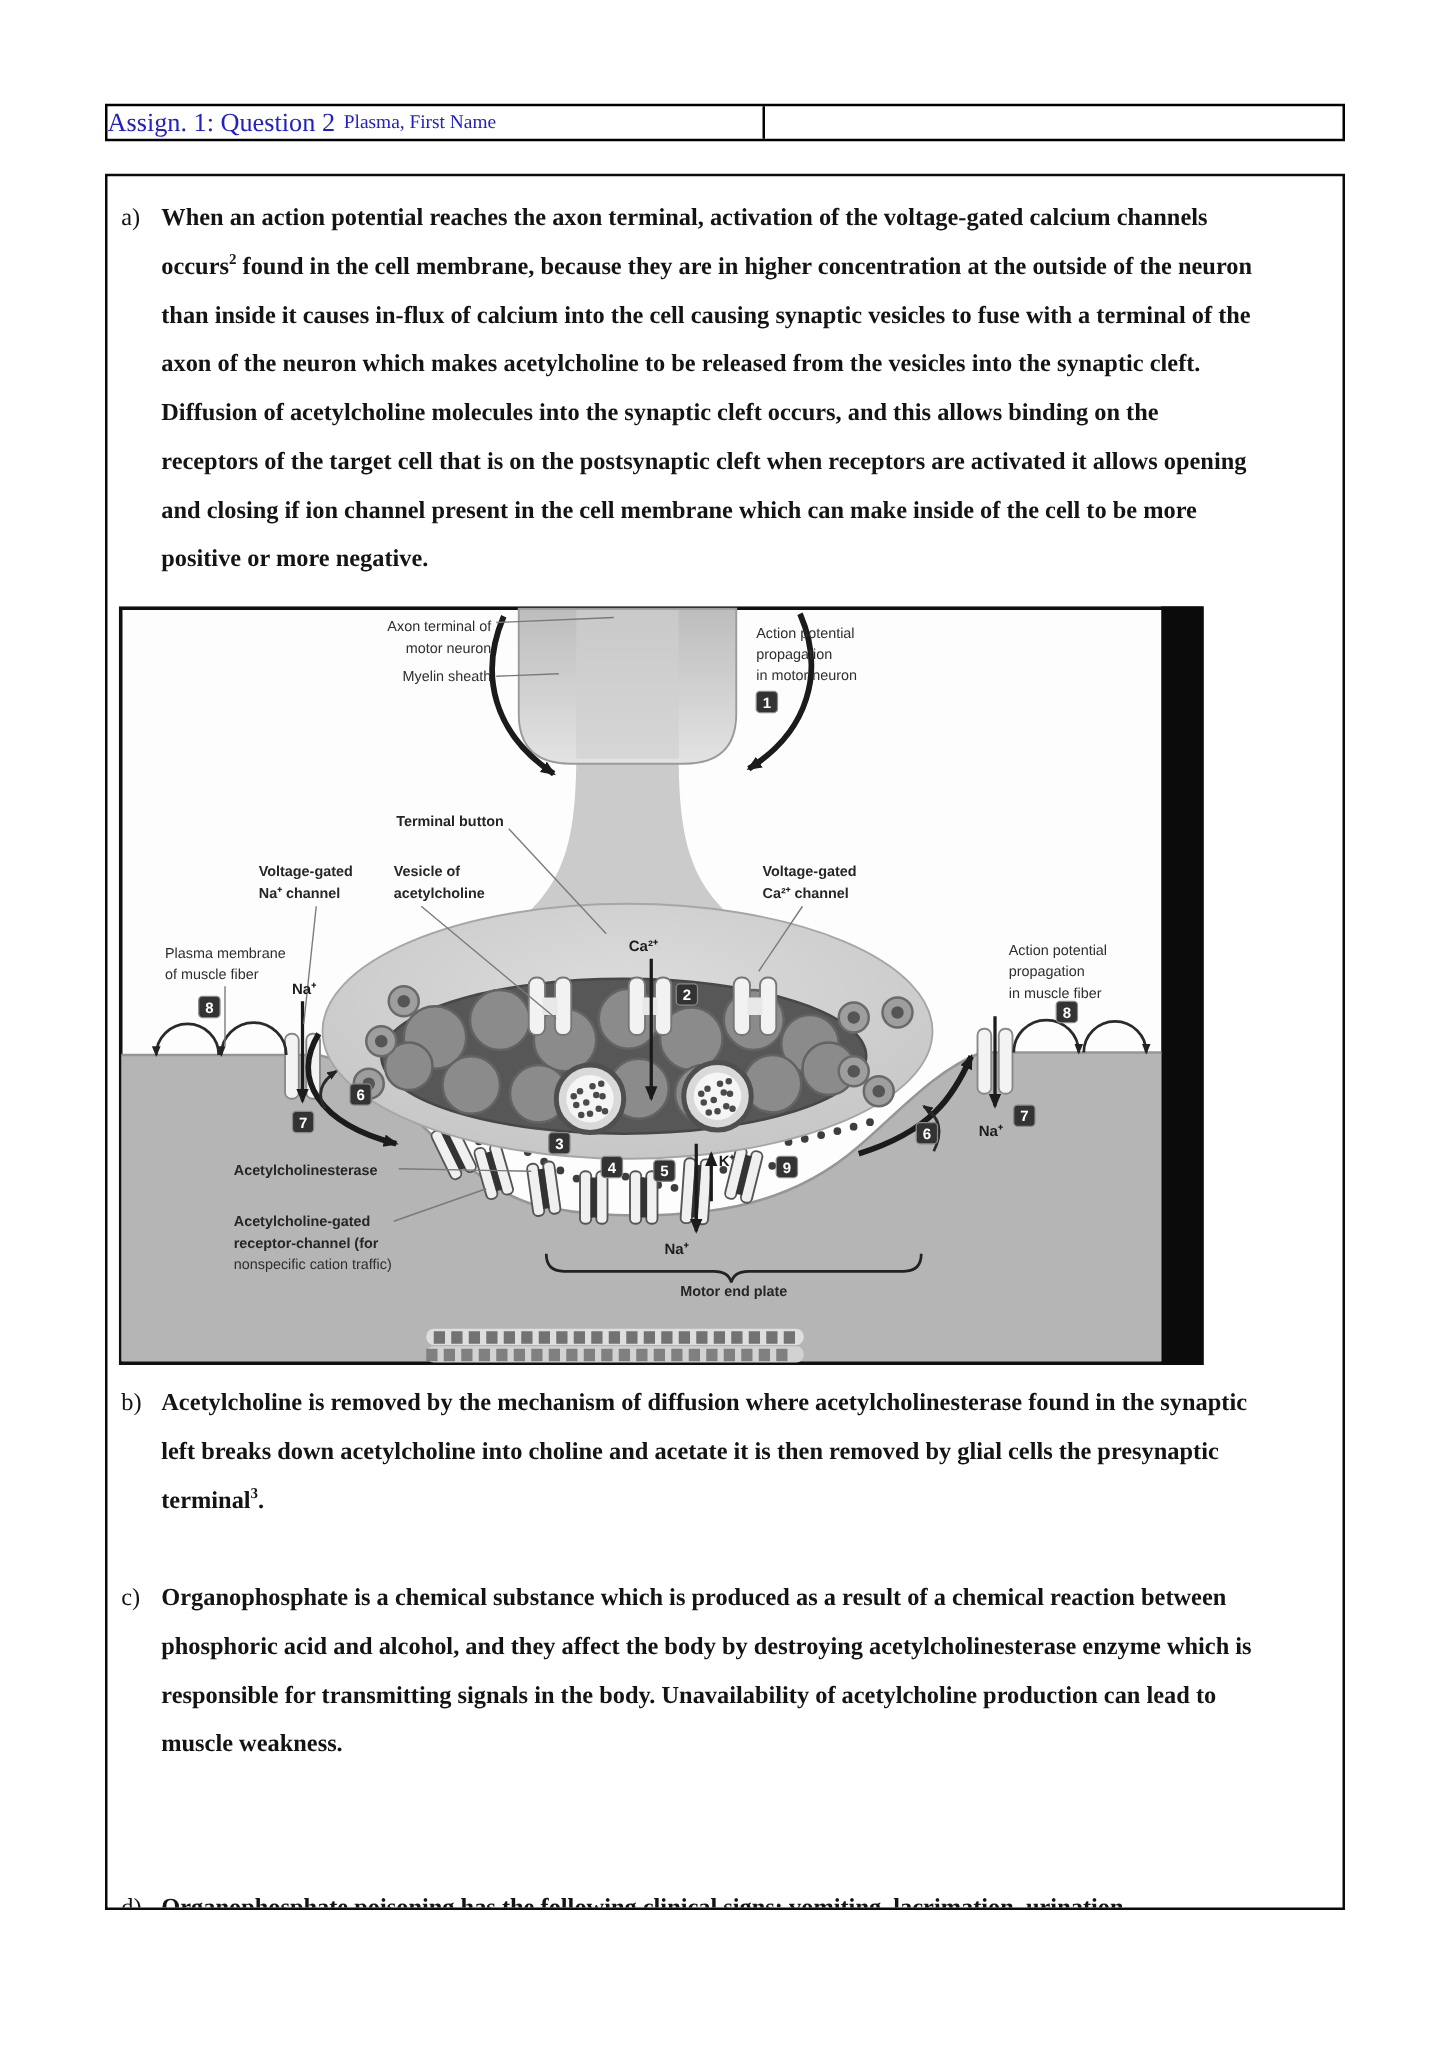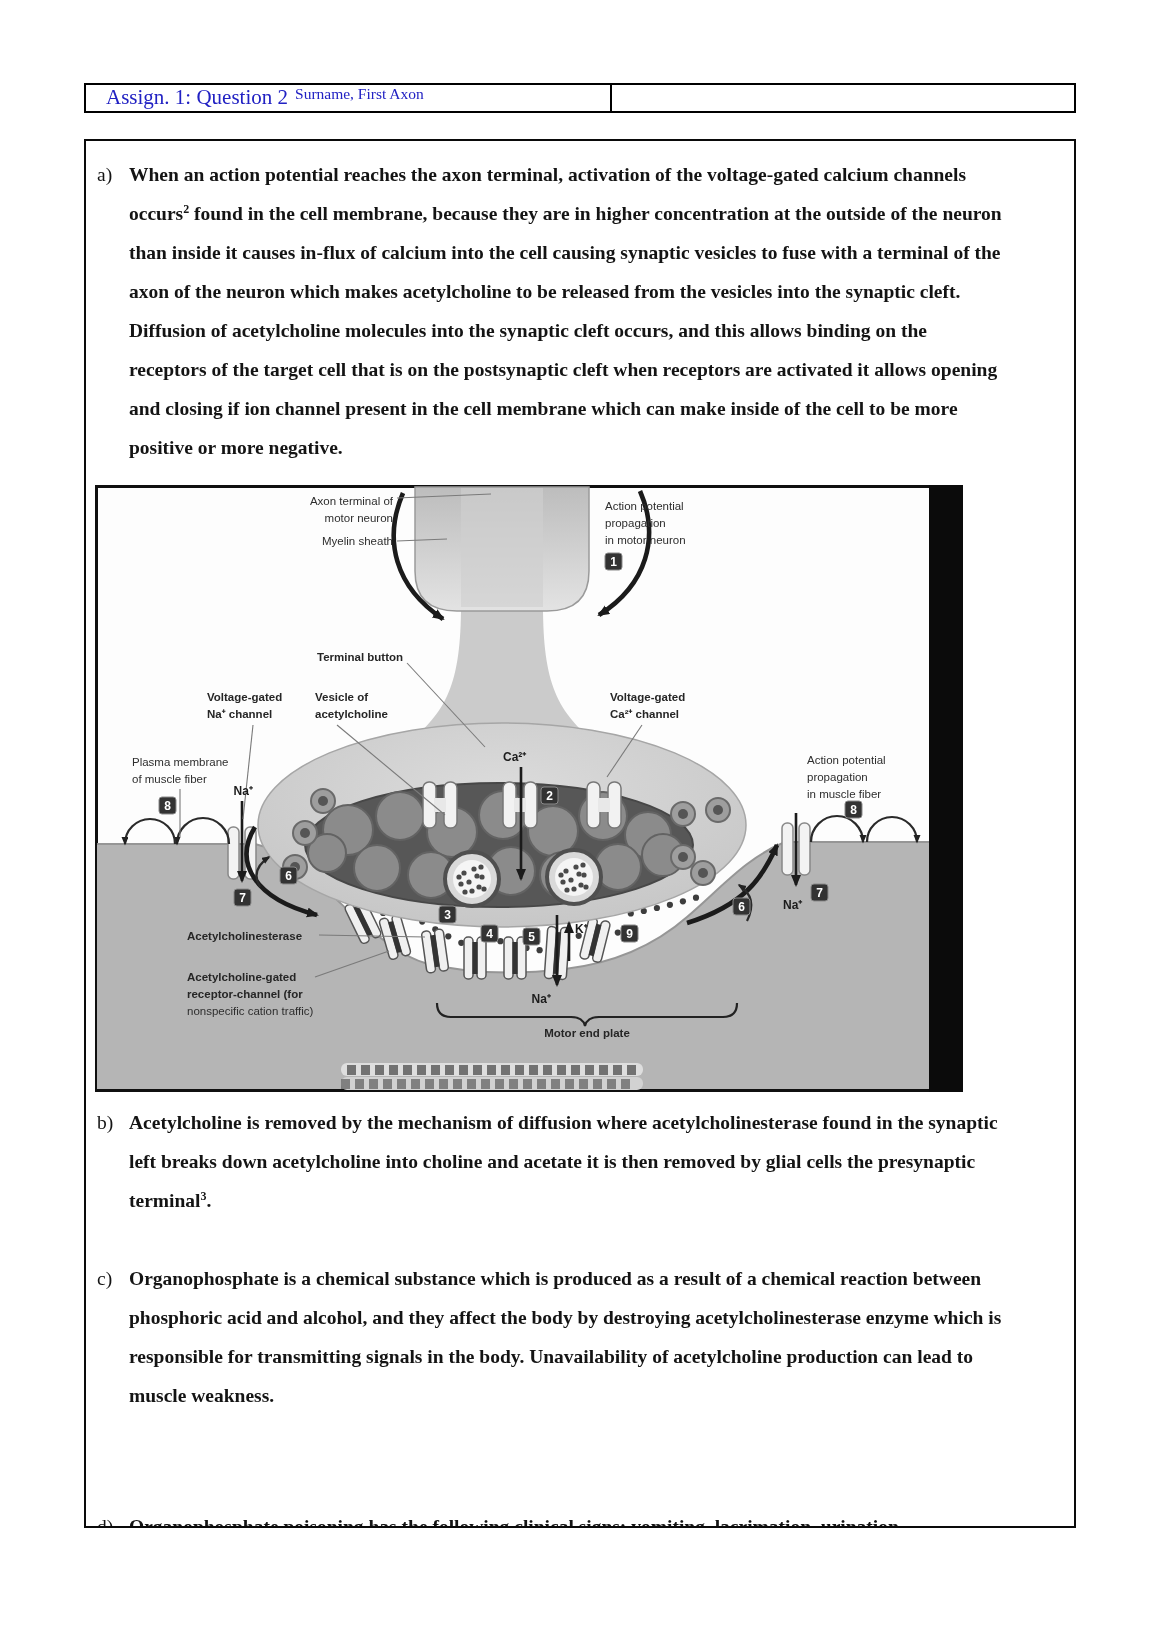--- a/index.html
+++ b/index.html
@@ -2,21 +2,21 @@
 <html><head>
 <meta charset="utf-8">
 <style>
   html,body{margin:0;padding:0;background:#ffffff;}
   .page{position:relative;width:1158px;height:1638px;background:#ffffff;overflow:hidden;
         font-family:"Liberation Serif",serif;color:#141414;}
   
   .header-table{position:absolute;left:84px;top:83px;width:992px;height:30px;
     border:2px solid #000;box-sizing:border-box;display:flex;}
   .header-cell-left{width:526px;border-right:2px solid #000;box-sizing:border-box;
-    display:flex;padding-left:20px;white-space:nowrap;overflow:hidden;}
+    display:flex;align-items:center;padding-left:0;white-space:nowrap;overflow:hidden;}
   .header-cell-right{flex:1;}
   .header-title{color:#2121c3;font-size:21px;}
   .header-name{color:#2121c3;font-size:15.5px;margin-left:7px;}
   
   .main-box{position:absolute;left:84px;top:139px;width:992px;height:1389px;
     border:2px solid #0a0a0a;box-sizing:border-box;background:#fff;overflow:hidden;}
   .para{position:absolute;left:11px;width:935px;display:flex;
     font-size:19.5px;line-height:39px;color:#141414;}
   .para .marker{width:32px;flex:0 0 32px;}
   .para .ptext{flex:1;padding-right:30px;font-weight:bold;}
@@ -39,21 +39,21 @@
   .stepbox{fill:#333333;stroke:#8a8a8a;stroke-width:1;}
 </style>
 </head>
 <body>
 
 <div class="page">
 
   <div class="header-table">
     <div class="header-cell-left">
       <span class="header-title">Assign. 1: Question 2</span>
-      <span class="header-name">Surname, First Axon</span>
+      <span class="header-name">Plasma, First Name</span>
     </div>
     <div class="header-cell-right"></div>
   </div>
 
   <div class="main-box">
 
     <div class="para para-a">
       <span class="marker">a)</span>
       <span class="ptext"><span>When an action potential reaches the axon terminal, activation of the voltage-gated calcium channels occurs</span><sup class="refmark">2</sup><span> found in the cell membrane, because they are in higher concentration at the outside of the neuron than inside it causes in-flux of calcium into the cell causing synaptic vesicles to fuse with a terminal of the axon of the neuron which makes acetylcholine to be released from the vesicles into the synaptic cleft. Diffusion of acetylcholine molecules into the synaptic cleft occurs, and this allows binding on the receptors of the target cell that is on the postsynaptic cleft when receptors are activated it allows opening and closing if ion channel present in the cell membrane which can make inside of the cell to be more positive or more negative.</span></span>
     </div>

